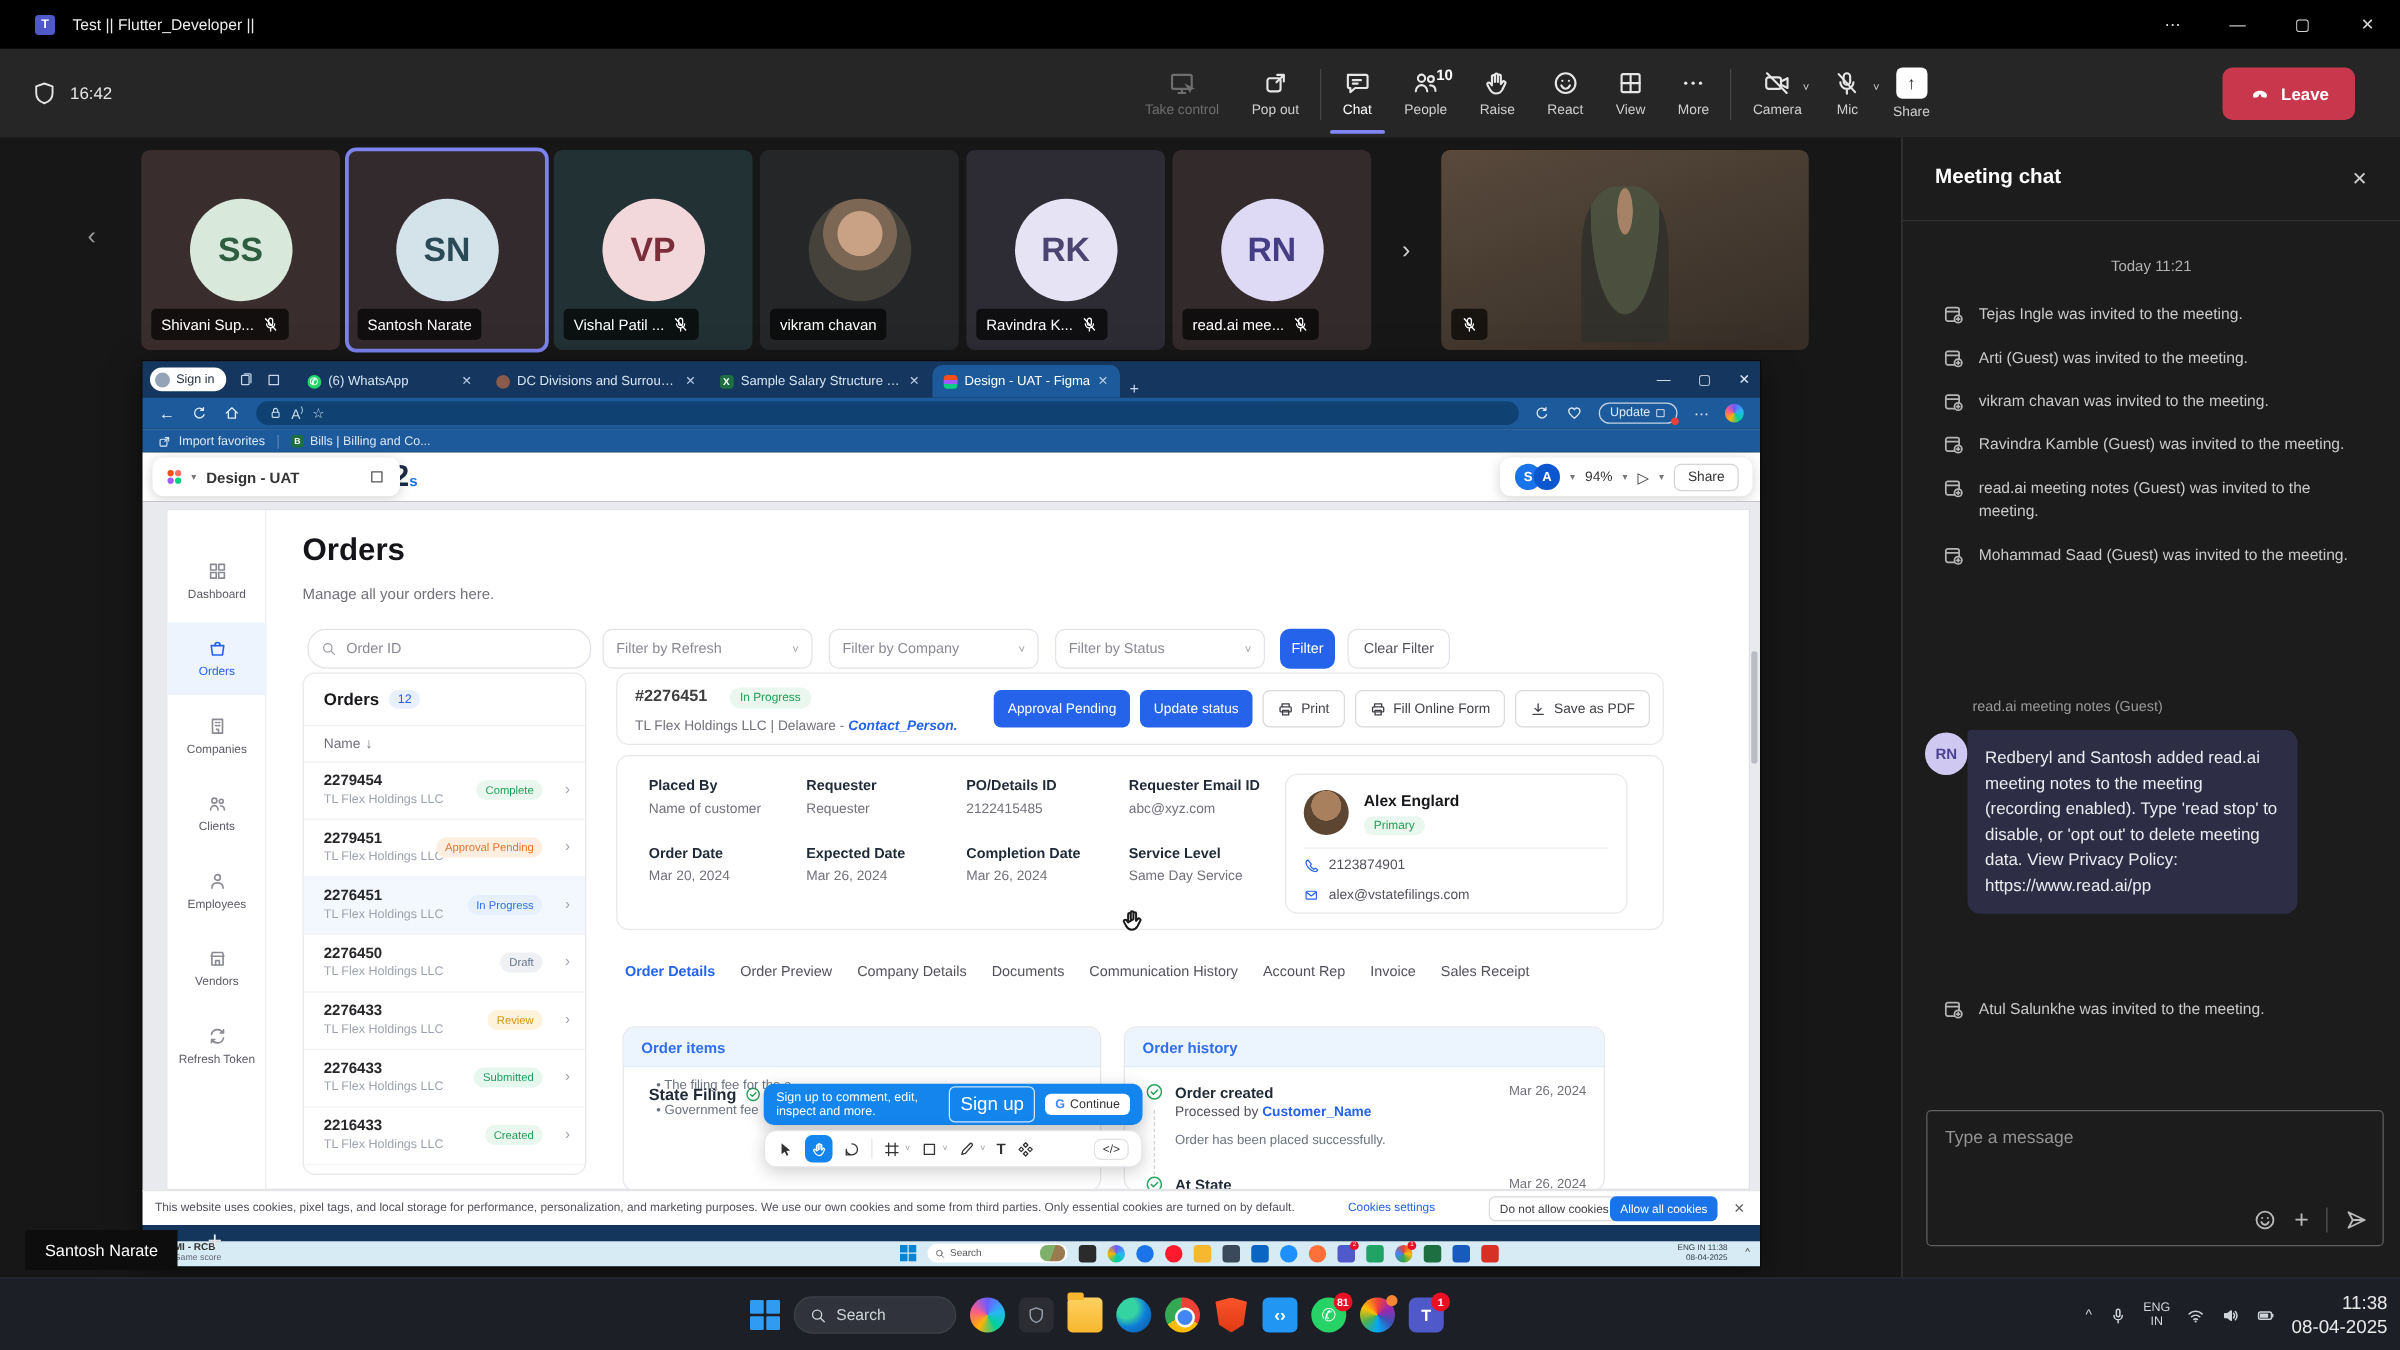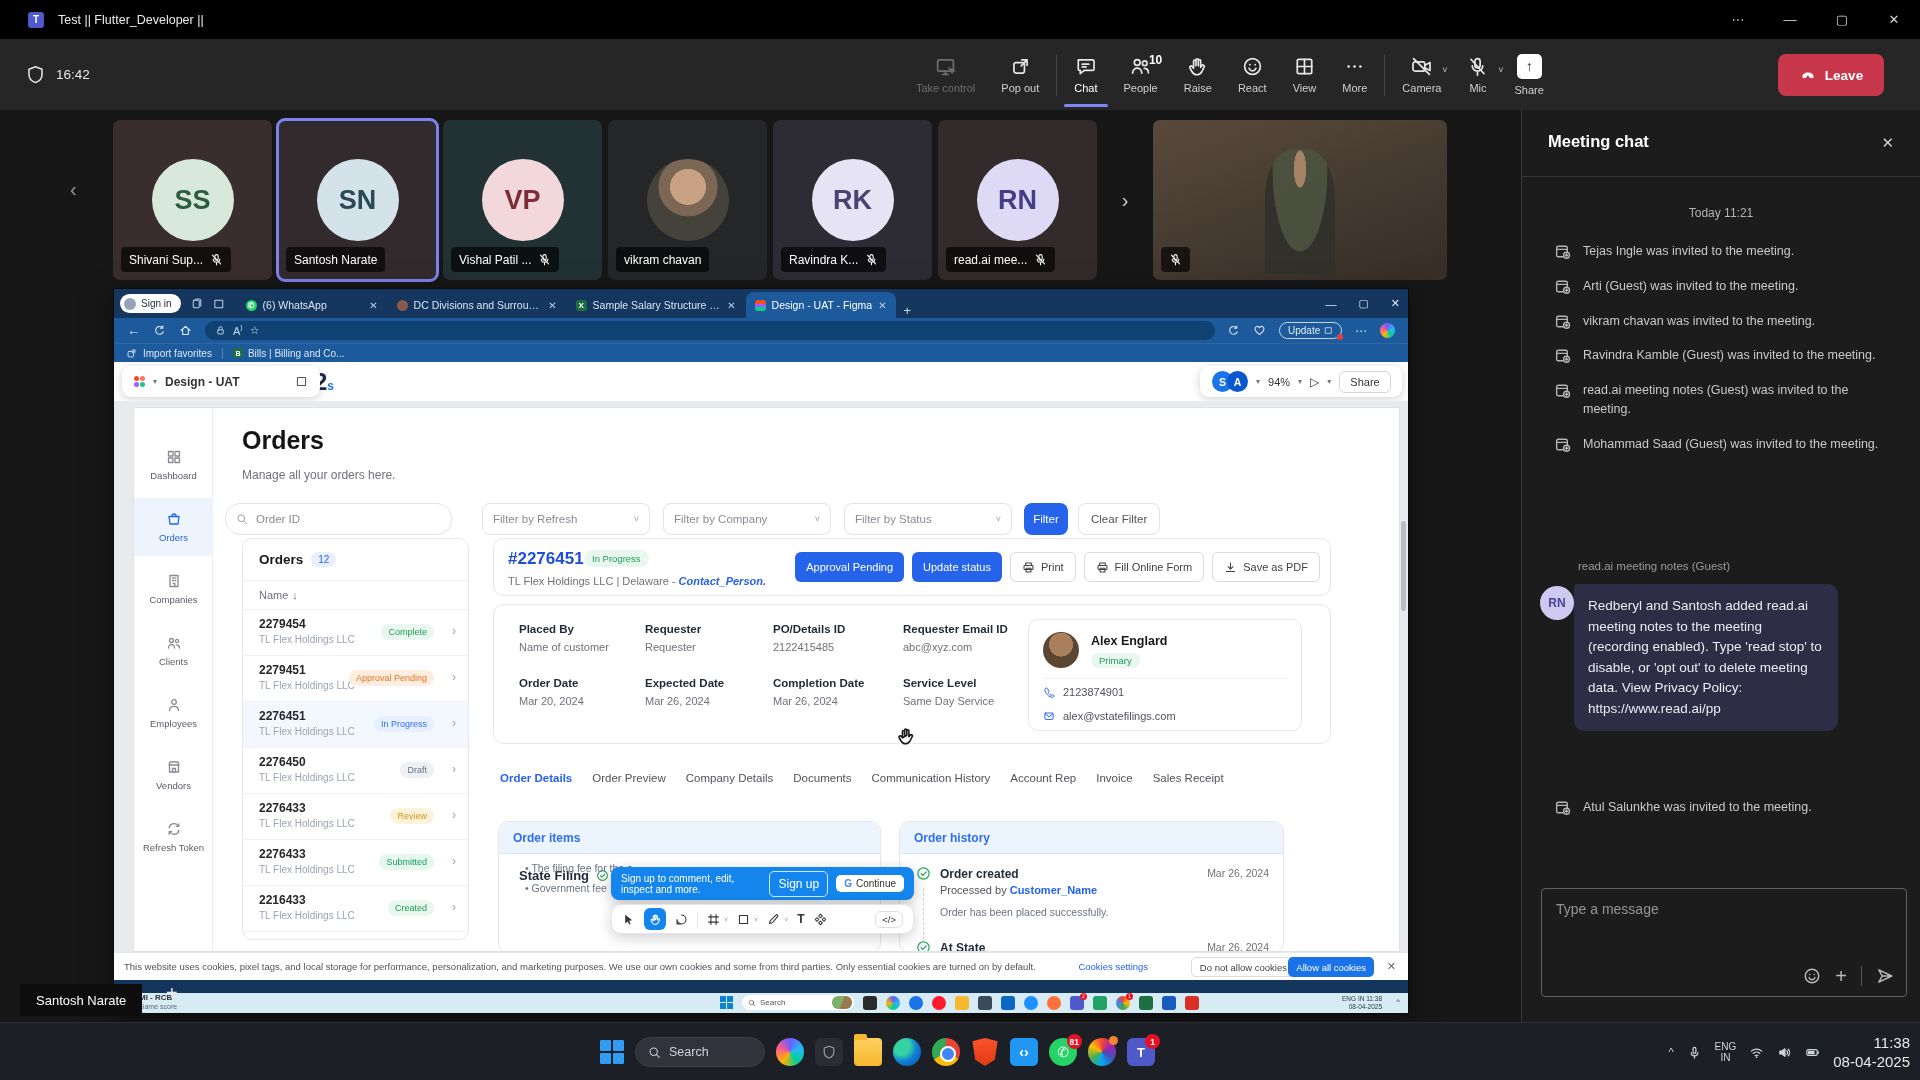--- a/index.html
+++ b/index.html
@@ -152,21 +152,21 @@
   .lc-head{display:flex;align-items:center;gap:8px;padding:13px 16px;border-bottom:1px solid #efeff2;}
   .lc-title{font-size:13.5px;font-weight:bold;color:#18181b;}
   .lc-badge{background:#e8f0fe;color:#2563eb;font-size:10px;border-radius:9px;padding:2px 7px;}
   .lc-col{display:flex;align-items:center;gap:4px;padding:8px 16px;font-size:11px;color:#71717a;border-bottom:1px solid #efeff2;}
   .lrow{position:relative;height:46px;border-bottom:1px solid #f2f2f5;padding:7px 16px;}
   .lrow .id{font-size:12px;color:#27272a;font-weight:600;}
   .lrow .co{font-size:10px;color:#9ca3af;margin-top:3px;}
   .lrow .badge{position:absolute;right:34px;top:14px;font-size:9px;border-radius:9px;padding:3px 7px;white-space:nowrap;}
   .lrow .chev{position:absolute;right:12px;top:14px;color:#9ca3af;font-size:12px;}
   .hcard{left:359px;top:130px;width:838px;height:58px;}
-  .h-no{position:absolute;left:14px;top:10px;font-size:17px;font-weight:bold;color:#1d4ed8;}
+  .h-no{position:absolute;left:14px;top:10px;font-size:13px;font-weight:bold;color:#404040;}
   .h-badge{position:absolute;left:90px;top:11px;background:#e9f7ef;color:#1e9e54;font-size:9.5px;border-radius:9px;padding:3px 8px;}
   .h-sub{position:absolute;left:14px;top:36px;font-size:11px;color:#71717a;}
   .h-sub b{color:#2563eb;font-weight:600;font-style:italic;}
   .h-btns{position:absolute;right:10px;top:13px;display:flex;gap:8px;}
   .btn{height:30px;border-radius:6px;font-size:11px;display:flex;align-items:center;justify-content:center;gap:6px;padding:0 11px;}
   .btn.blue{background:#2563eb;color:#fff;}
   .btn.white{background:#fff;border:1px solid #d9d9de;color:#3f3f46;}
   .btn .ic{font-size:13px;}
   .fcard{left:359px;top:196px;width:838px;height:140px;}
   .fgrid{position:absolute;left:25px;top:18px;display:grid;grid-template-columns:126px 128px 130px 160px;grid-row-gap:24px;}
@@ -197,21 +197,21 @@
   .oh-check{position:absolute;font-size:15px;color:#22a75c;}
   .oh-title{position:absolute;left:40px;font-size:12px;font-weight:600;color:#1f2937;}
   .oh-date{position:absolute;right:14px;font-size:10.5px;color:#71717a;}
   .oh-sub{position:absolute;left:40px;font-size:11px;color:#52525b;}
   .oh-sub b{color:#2563eb;font-weight:600;}
   .oh-note{position:absolute;left:40px;font-size:10.5px;color:#6b7280;}
   .oh-line{position:absolute;left:23px;top:66px;height:52px;border-left:1px dashed #d4d4d8;}
   .fpopup{position:absolute;left:477px;top:459px;width:303px;height:33px;background:#1385ec;border-radius:8px;
     box-shadow:0 4px 14px rgba(0,0,0,.25);display:flex;align-items:center;padding:0 10px;gap:8px;z-index:5;}
   .fpopup .t{font-size:10px;color:#fff;flex:1;}
-  .fpopup .su{border:1px solid rgba(255,255,255,.8);border-radius:5px;padding:5px 8px;font-size:12px;color:#fff;white-space:nowrap;}
+  .fpopup .su{border:1px solid rgba(255,255,255,.8);border-radius:5px;padding:5px 8px;font-size:15px;color:#fff;white-space:nowrap;}
   .fpopup .gc{background:#fff;border-radius:5px;padding:3px 8px;font-size:10px;color:#333;display:flex;gap:4px;align-items:center;white-space:nowrap;}
   .fpopup .g{color:#4285f4;font-weight:bold;}
   .ftoolbar{position:absolute;left:477px;top:496px;width:303px;height:30px;background:#fff;border:1px solid #e4e4e9;border-radius:10px;
     box-shadow:0 4px 14px rgba(0,0,0,.18);display:flex;align-items:center;padding:0 10px;gap:9px;z-index:5;color:#333;}
   .ftoolbar .ic{font-size:13px;}
   .ftoolbar .chv{font-size:7px;color:#999;margin-left:-5px;}
   .ftoolbar .sep{width:1px;height:16px;background:#e5e5e5;}
   .ft-hand{width:22px;height:22px;border-radius:6px;background:#1385ec;color:#fff;display:flex;align-items:center;justify-content:center;}
   .ft-code{margin-left:auto;border:1px solid #e0e0e0;border-radius:6px;padding:2px 6px;font-size:9.5px;color:#333;}
 
@@ -732,21 +732,21 @@
                 </svg>
               </span>
               <span class="lb">Refresh Token</span>
             </div>
           </div>
       </div>
 
       <div class="d-title">Orders</div>
       <div class="d-sub">Manage all your orders here.</div>
 
-      <div class="filt" style="left:91px;width:227px;border-radius:15px;">
+      <div class="filt" style="left:112px;width:227px;border-radius:15px;">
         <span data-icon="searchg" style="font-size:12px;color:#9a9aa4;">
             <svg viewBox="0 0 16 16" fill="none" stroke="currentColor" stroke-width="1.3" stroke-linecap="round" stroke-linejoin="round">
               <circle cx="7" cy="7" r="4.5"></circle>
               <path d="M10.5 10.5 L14 14"></path>
             </svg>
           </span>
         <span>Order ID</span>
       </div>
       <div>
 

